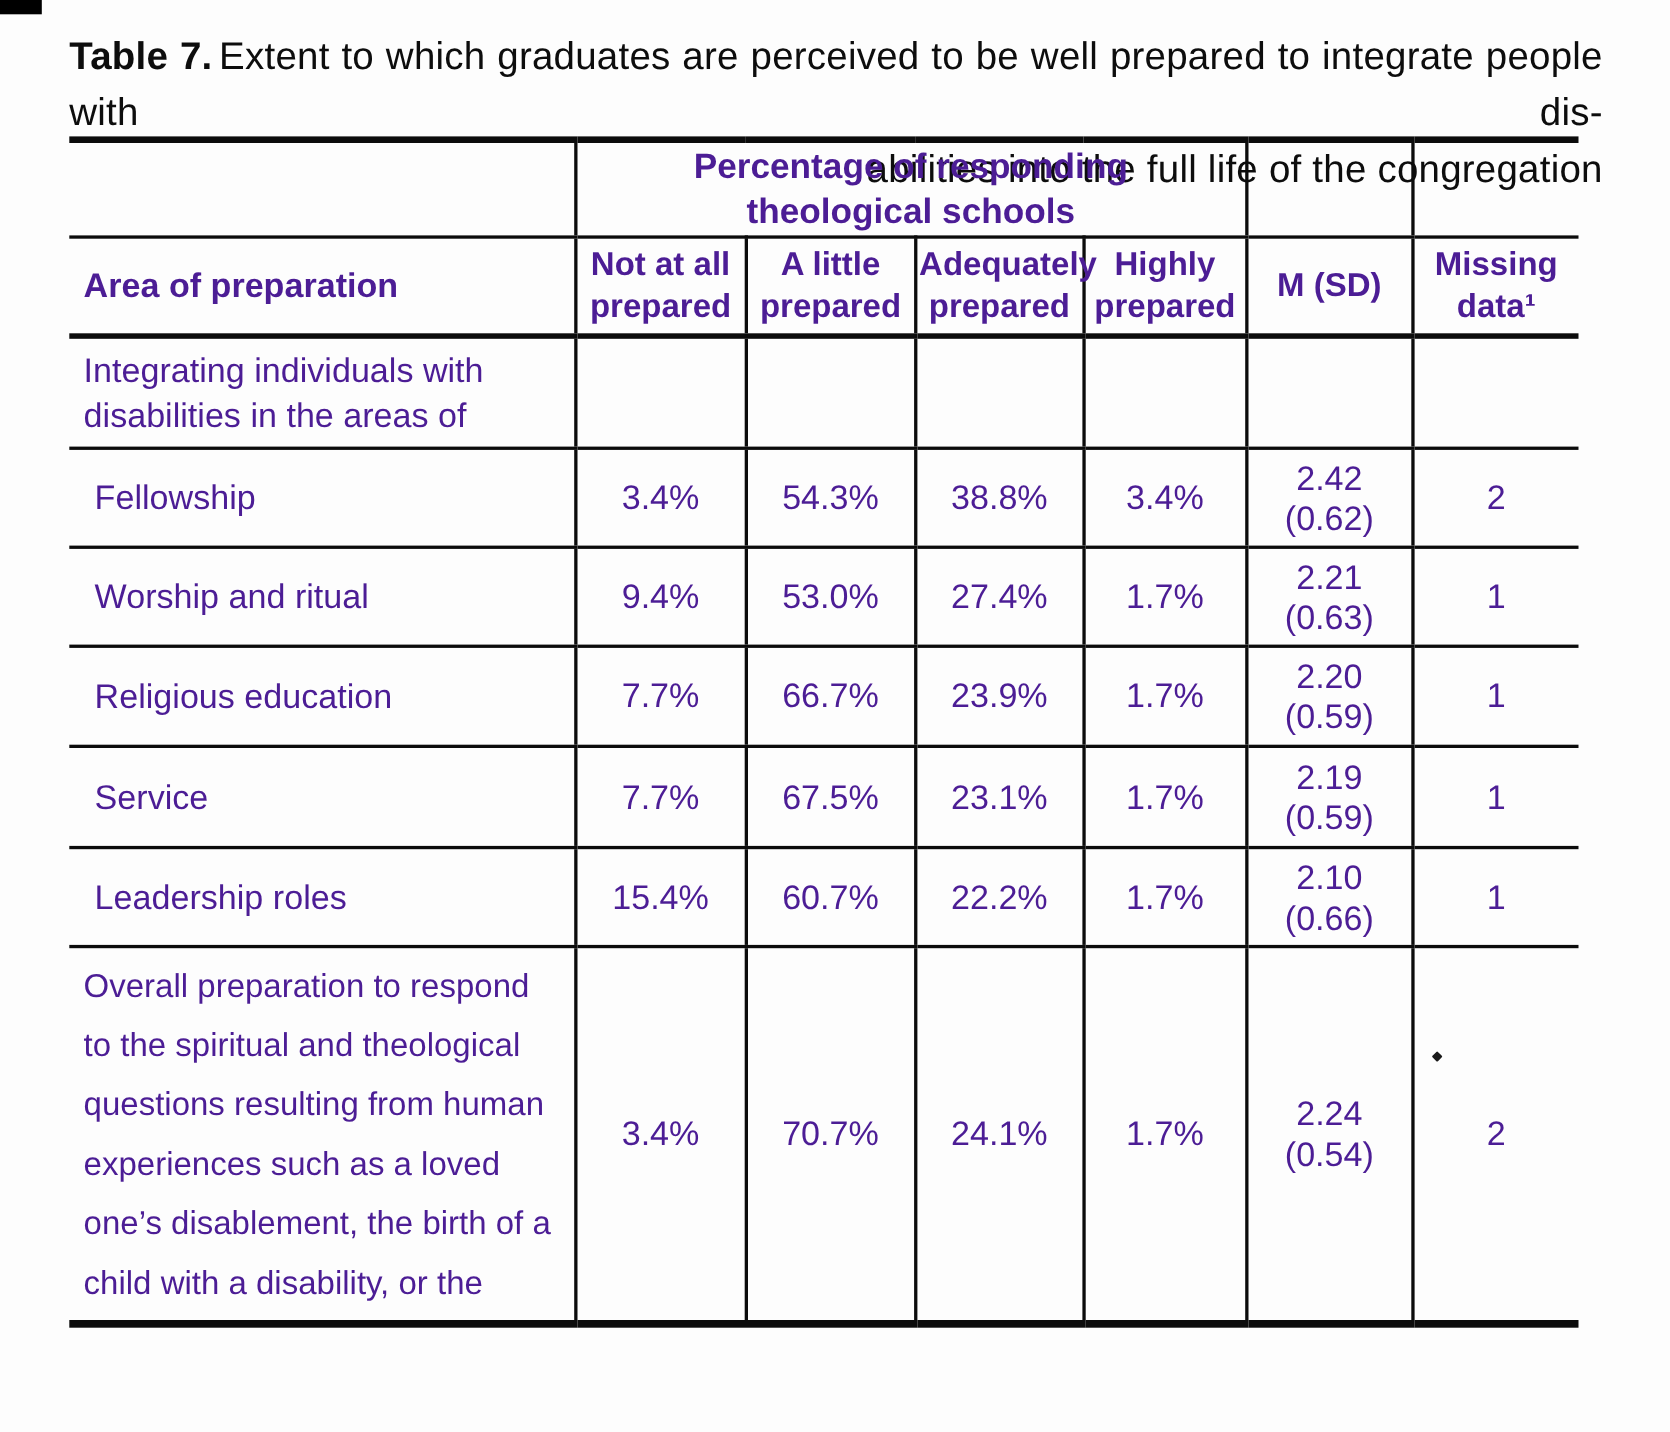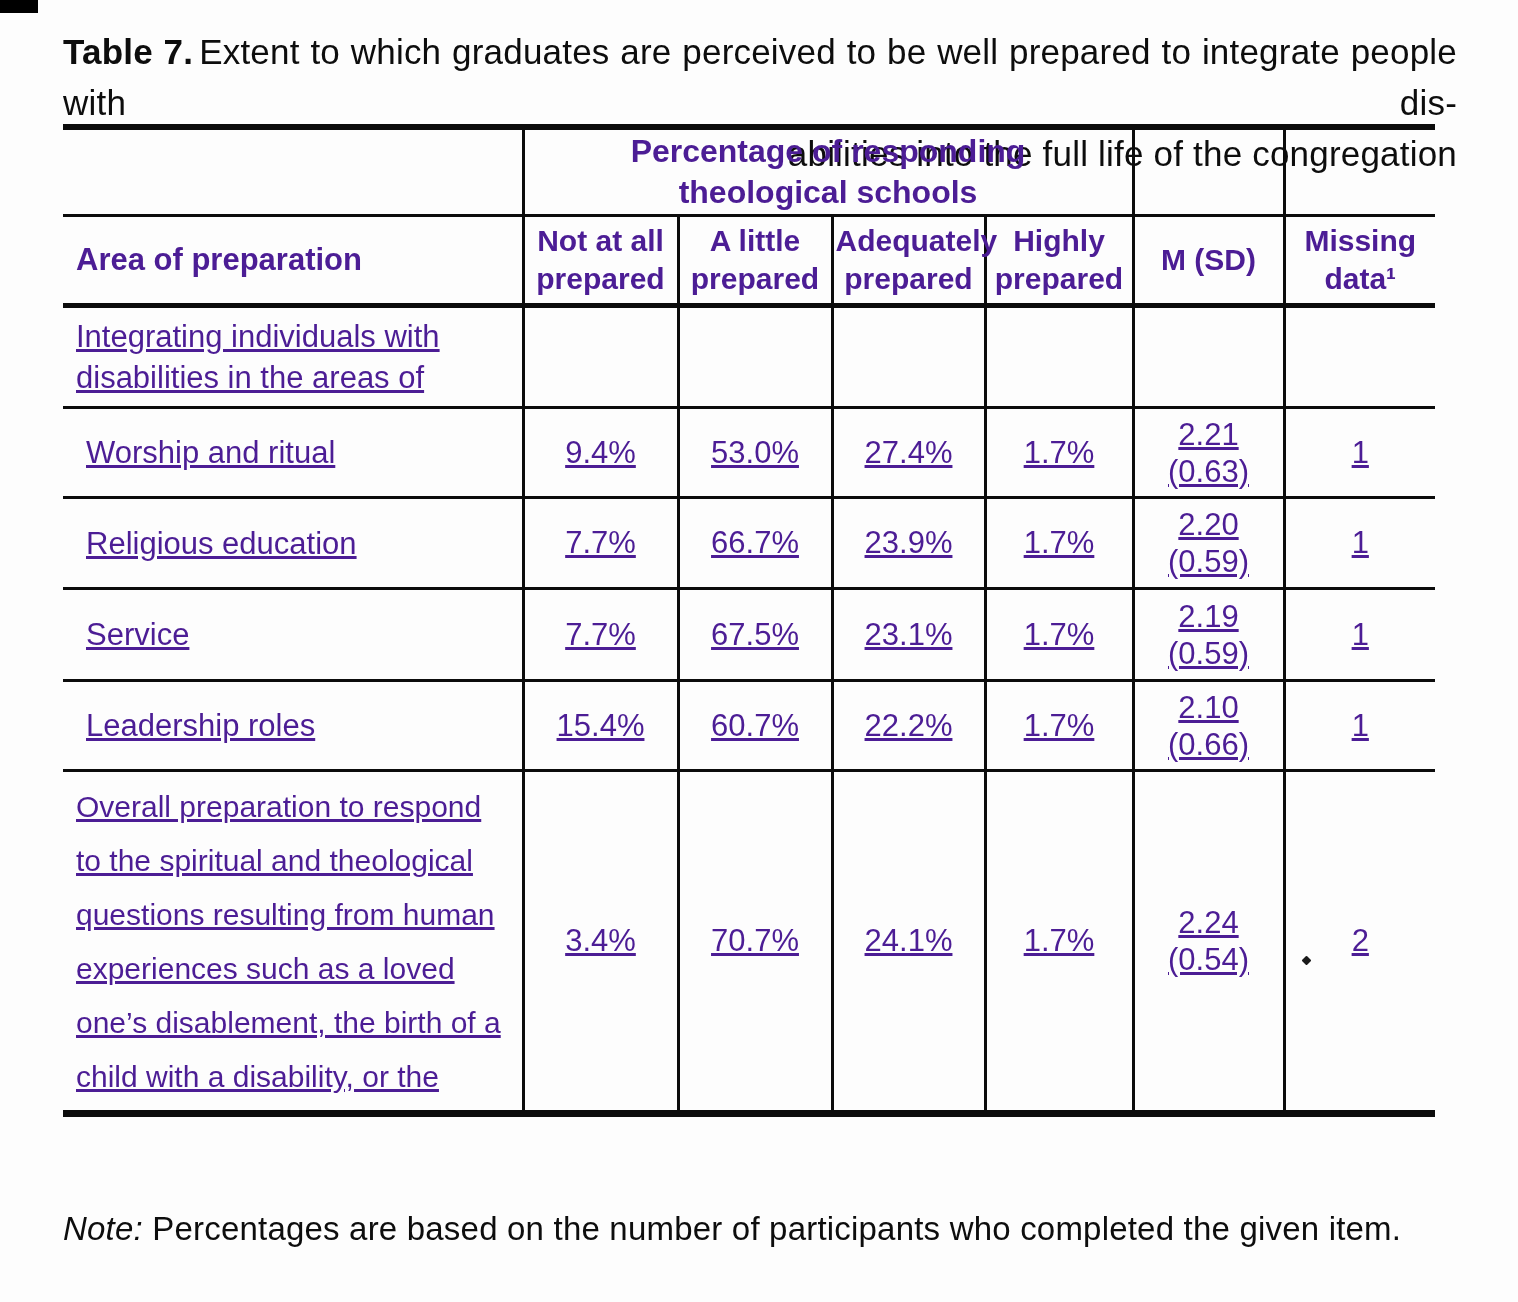--- a/index.html
+++ b/index.html
@@ -105,21 +105,21 @@
     padding: 4px 2px;
   }
   .head-row th + th { border-left: 3px solid #0c0c0c; }
   th.area-head {
     text-align: left;
     font-size: 31px;
     padding-left: 13px;
   }
   th.msd-head { }
 
-  .body-row td { border-bottom: 3px solid #0c0c0c; vertical-align: middle; text-decoration: underline; }
+  .body-row td { border-bottom: 3px solid #0c0c0c; vertical-align: middle; }
   .body-row td + td { border-left: 3px solid #0c0c0c; }
   .body-row.last td { border-bottom: 7px solid #0c0c0c; }
 
   td.label {
     text-align: left;
     font-size: 31px;
     line-height: 41px;
     padding: 8px 12px 8px 13px;
   }
   td.label.indent { padding-left: 23px; }
@@ -201,20 +201,32 @@
       <td class="val"></td>
       <td class="val"></td>
       <td class="val"></td>
       <td class="val msd-cell">
         <div></div>
         <div></div>
       </td>
       <td class="val"></td>
     </tr>
 
+    <tr class="body-row">
+      <td class="label indent">Fellowship</td>
+      <td class="val">3.4%</td>
+      <td class="val">54.3%</td>
+      <td class="val">38.8%</td>
+      <td class="val">3.4%</td>
+      <td class="val msd-cell">
+        <div>2.42</div>
+        <div>(0.62)</div>
+      </td>
+      <td class="val">2</td>
+    </tr>
 
     <tr class="body-row">
       <td class="label indent">Worship and ritual</td>
       <td class="val">9.4%</td>
       <td class="val">53.0%</td>
       <td class="val">27.4%</td>
       <td class="val">1.7%</td>
       <td class="val msd-cell">
         <div>2.21</div>
         <div>(0.63)</div>
@@ -272,16 +284,15 @@
       <td class="val msd-cell">
         <div>2.24</div>
         <div>(0.54)</div>
       </td>
       <td class="val">2</td>
     </tr>
   </tbody>
     </table>
 
   <div class="notes">
-    <div class="note-line"><span class="italic">Note:</span> <span>Percentages are based on the number of participants who completed the given item.</span></div>
   </div>
 
 </div>
 
 </body></html>

